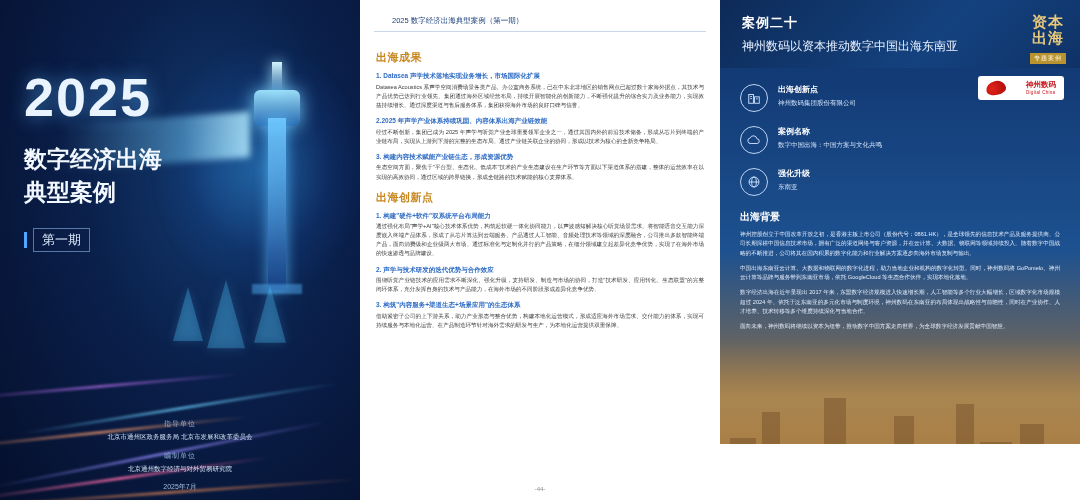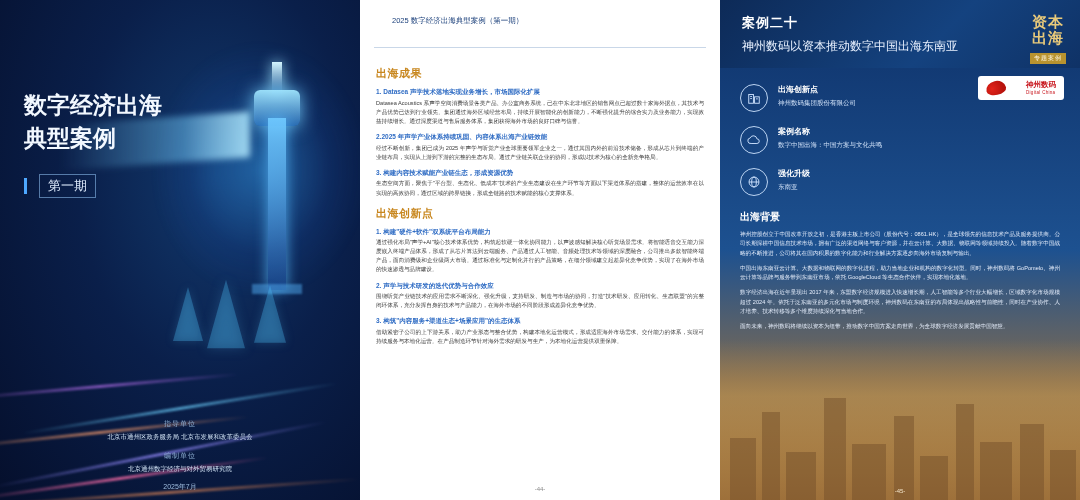--- a/index.html
+++ b/index.html
@@ -149,21 +149,21 @@
     font-size: 23px;
     font-weight: bold;
     line-height: 1.45;
     margin-top: 19px;
     color: #f2f8ff;
   }
   .ct-badge {
     margin-top: 18px;
     display: inline-flex;
     align-items: center;
-    gap: 12px;
+    gap: 6px;
   }
   .ct-badge .bar {
     width: 3px;
     height: 16px;
     background: #4ea8ff;
     display: inline-block;
   }
   .ct-badge .txt {
     font-size: 13px;
     color: #dce9fb;
@@ -178,21 +178,21 @@
     height: 500px;
     background: #ffffff;
     flex: 0 0 360px;
     padding: 0;
     box-sizing: border-box;
     overflow: hidden;
   }
   .mid-header {
     font-size: 7.5px;
     color: #1a3f7a;
-    padding: 16px 0 21px 18px;
+    padding: 16px 0 5px 18px;
     border-bottom: 1px solid #c9d7e8;
     margin: 0 14px;
   }
   .mid-body { padding: 10px 16px 0 16px; }
   .sec-title {
     color: #c8871f;
     font-size: 11px;
     font-weight: bold;
     margin: 8px 0 5px 0;
     letter-spacing: 0.5px;
@@ -218,21 +218,21 @@
     right: 0;
     text-align: center;
     font-size: 6px;
     color: #8a8a8a;
   }
 
   
   .right {
     position: relative;
     width: 360px;
-    height: 500px;
+    height: 444px;
     flex: 0 0 360px;
     overflow: hidden;
     background: #a3a3a3;
   }
   .right-top {
     position: relative;
     height: 68px;
     background: linear-gradient(135deg, #0d2a57 0%, #14427f 60%, #0f3266 100%);
     padding: 14px 16px 0 22px;
     box-sizing: border-box;
@@ -366,20 +366,21 @@
     <div class="streaks">
       <div class="streak" style="left:-10px;bottom:20px;width:300px;background:linear-gradient(90deg,rgba(255,90,160,0),rgba(255,110,170,0.9),rgba(255,180,210,0));transform:rotate(-8deg);"></div>
       <div class="streak" style="left:10px;bottom:44px;width:340px;background:linear-gradient(90deg,rgba(120,110,255,0),rgba(150,140,255,0.85),rgba(200,190,255,0));transform:rotate(-11deg);"></div>
       <div class="streak" style="left:-30px;bottom:66px;width:300px;background:linear-gradient(90deg,rgba(255,140,90,0),rgba(255,160,110,0.8),rgba(255,210,170,0));transform:rotate(-6deg);"></div>
       <div class="streak" style="left:40px;bottom:90px;width:320px;background:linear-gradient(90deg,rgba(90,190,255,0),rgba(110,210,255,0.8),rgba(190,235,255,0));transform:rotate(-9deg);"></div>
       <div class="streak" style="left:-20px;bottom:112px;width:280px;background:linear-gradient(90deg,rgba(190,90,255,0),rgba(200,120,255,0.7),rgba(230,190,255,0));transform:rotate(-5deg);"></div>
       <div class="streak" style="left:0px;bottom:6px;width:380px;background:linear-gradient(90deg,rgba(255,120,60,0),rgba(255,150,90,0.7),rgba(255,210,160,0));transform:rotate(-4deg);"></div>
     </div>
 
     <div class="cover-title">
+      <div class="ct-year">2025</div>
       <div class="ct-main">
         <div>数字经济出海</div>
         <div>典型案例</div>
       </div>
       <div class="ct-badge">
         <span class="bar"></span>
         <span class="txt">第一期</span>
       </div>
     </div>
 

